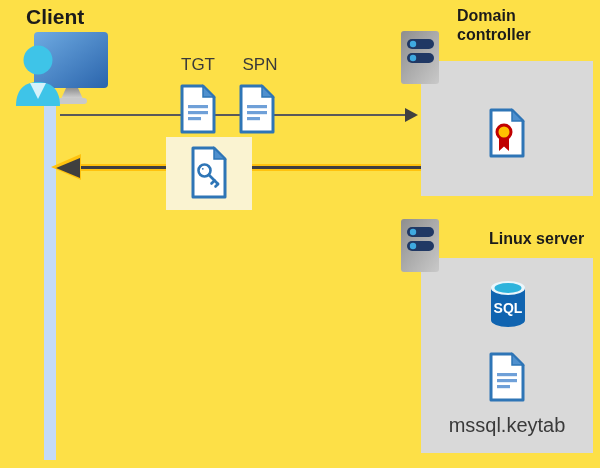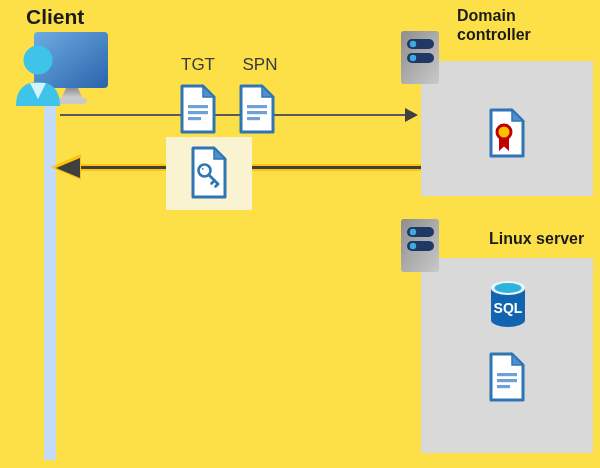--- a/index.html
+++ b/index.html
@@ -138,14 +138,15 @@
   <svg class="abs icon" style="left:489px;top:280px" width="38" height="48" viewBox="0 0 38 48">
     <path d="M2 8 V40 A17 7 0 0 0 36 40 V8 Z" fill="#1064b0"></path>
     <ellipse cx="19" cy="8" rx="17" ry="7" fill="#eaf6fb"></ellipse>
     <ellipse cx="19" cy="8" rx="13.5" ry="5" fill="#2db3dc"></ellipse>
     <text x="19" y="33" text-anchor="middle" font-size="14" font-weight="bold" fill="#ffffff" font-family="Liberation Sans, sans-serif">SQL</text>
   </svg>
 
   <svg class="abs icon" style="left:487px;top:352px" width="40" height="50">
       <use href="#sym-doc"></use>
     </svg>
+  <div class="abs" id="keytab-label">mssql.keytab</div>
 
 </div>
 
 </body></html>

